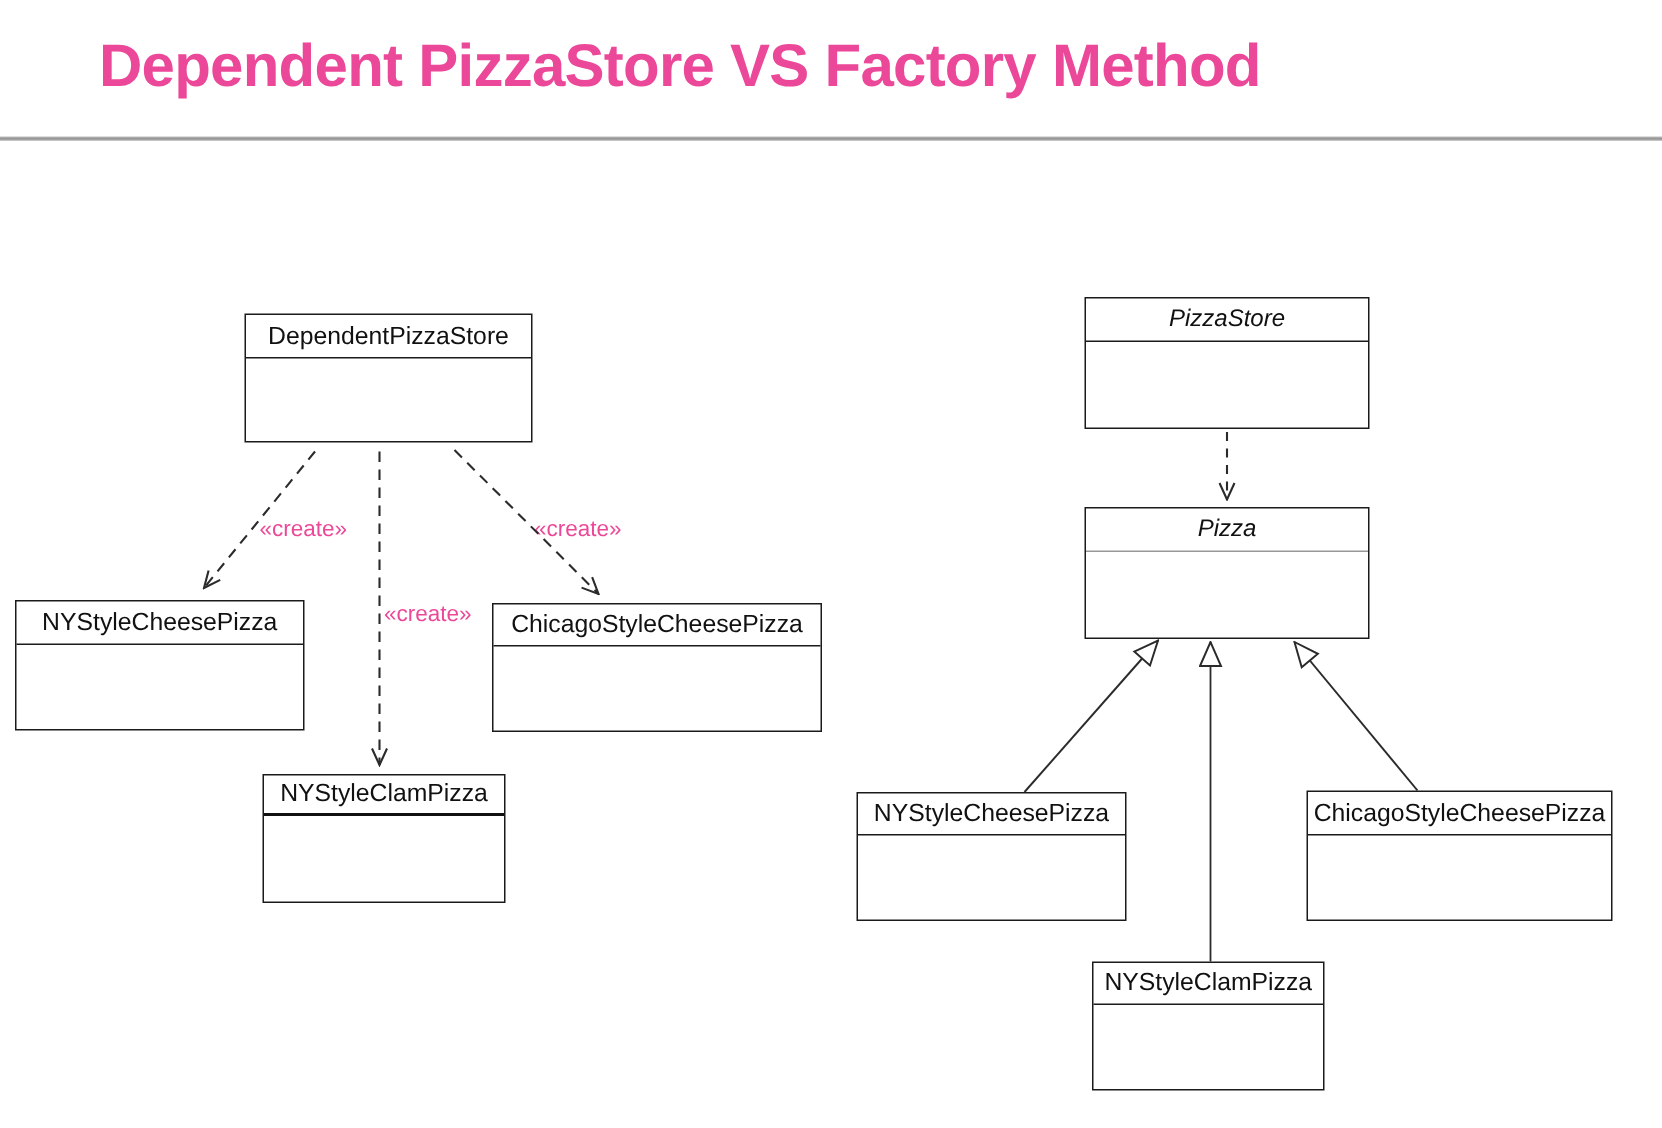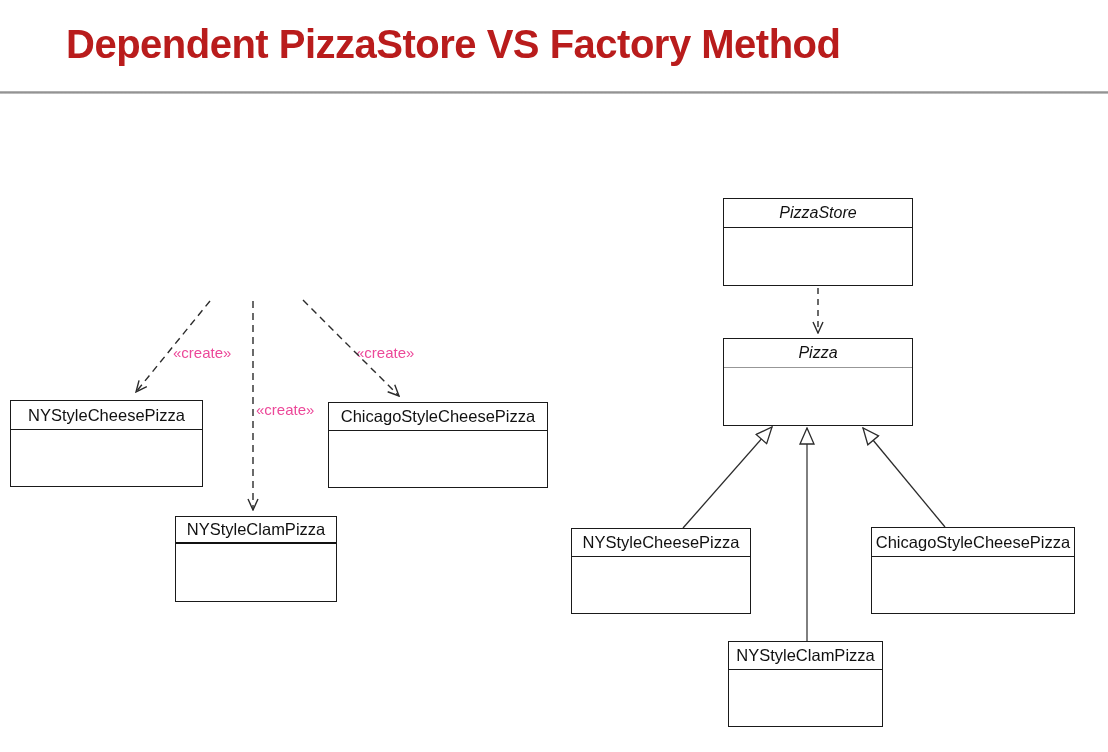--- a/index.html
+++ b/index.html
@@ -14,21 +14,21 @@
     background: #ffffff;
     font-family: "Liberation Sans", sans-serif;
     overflow: hidden;
   }
   .slide-title {
     position: absolute;
     left: 66px;
     top: 22px;
     font-size: 40px;
     font-weight: bold;
-    color: #b91c1c;
+    color: #ec4899;
     letter-spacing: -0.5px;
     white-space: nowrap;
   }
   .title-rule {
     position: absolute;
     left: 0;
     top: 91px;
     width: 1108px;
     height: 3px;
     background: linear-gradient(#bdbdbd, #8f8f8f 55%, #d6d6d6);
@@ -77,20 +77,23 @@
   }
 </style>
 </head>
 <body>
 
 <div class="slide">
 
   <div class="slide-title">Dependent PizzaStore VS Factory Method</div>
   <div class="title-rule"></div>
 
+  <div class="uml-box" style="left:163px; top:209px; width:192px; height:86px;">
+    <div class="title-compartment" style="height:29px;">DependentPizzaStore</div>
+  </div>
 
   <div class="uml-box" style="left:10px; top:400px; width:193px; height:87px;">
     <div class="title-compartment" style="height:29px;">NYStyleCheesePizza</div>
   </div>
 
   <div class="uml-box" style="left:328px; top:402px; width:220px; height:86px;">
     <div class="title-compartment" style="height:28px;">ChicagoStyleCheesePizza</div>
   </div>
 
   <div class="uml-box thick-divider" style="left:175px; top:516px; width:162px; height:86px;">

